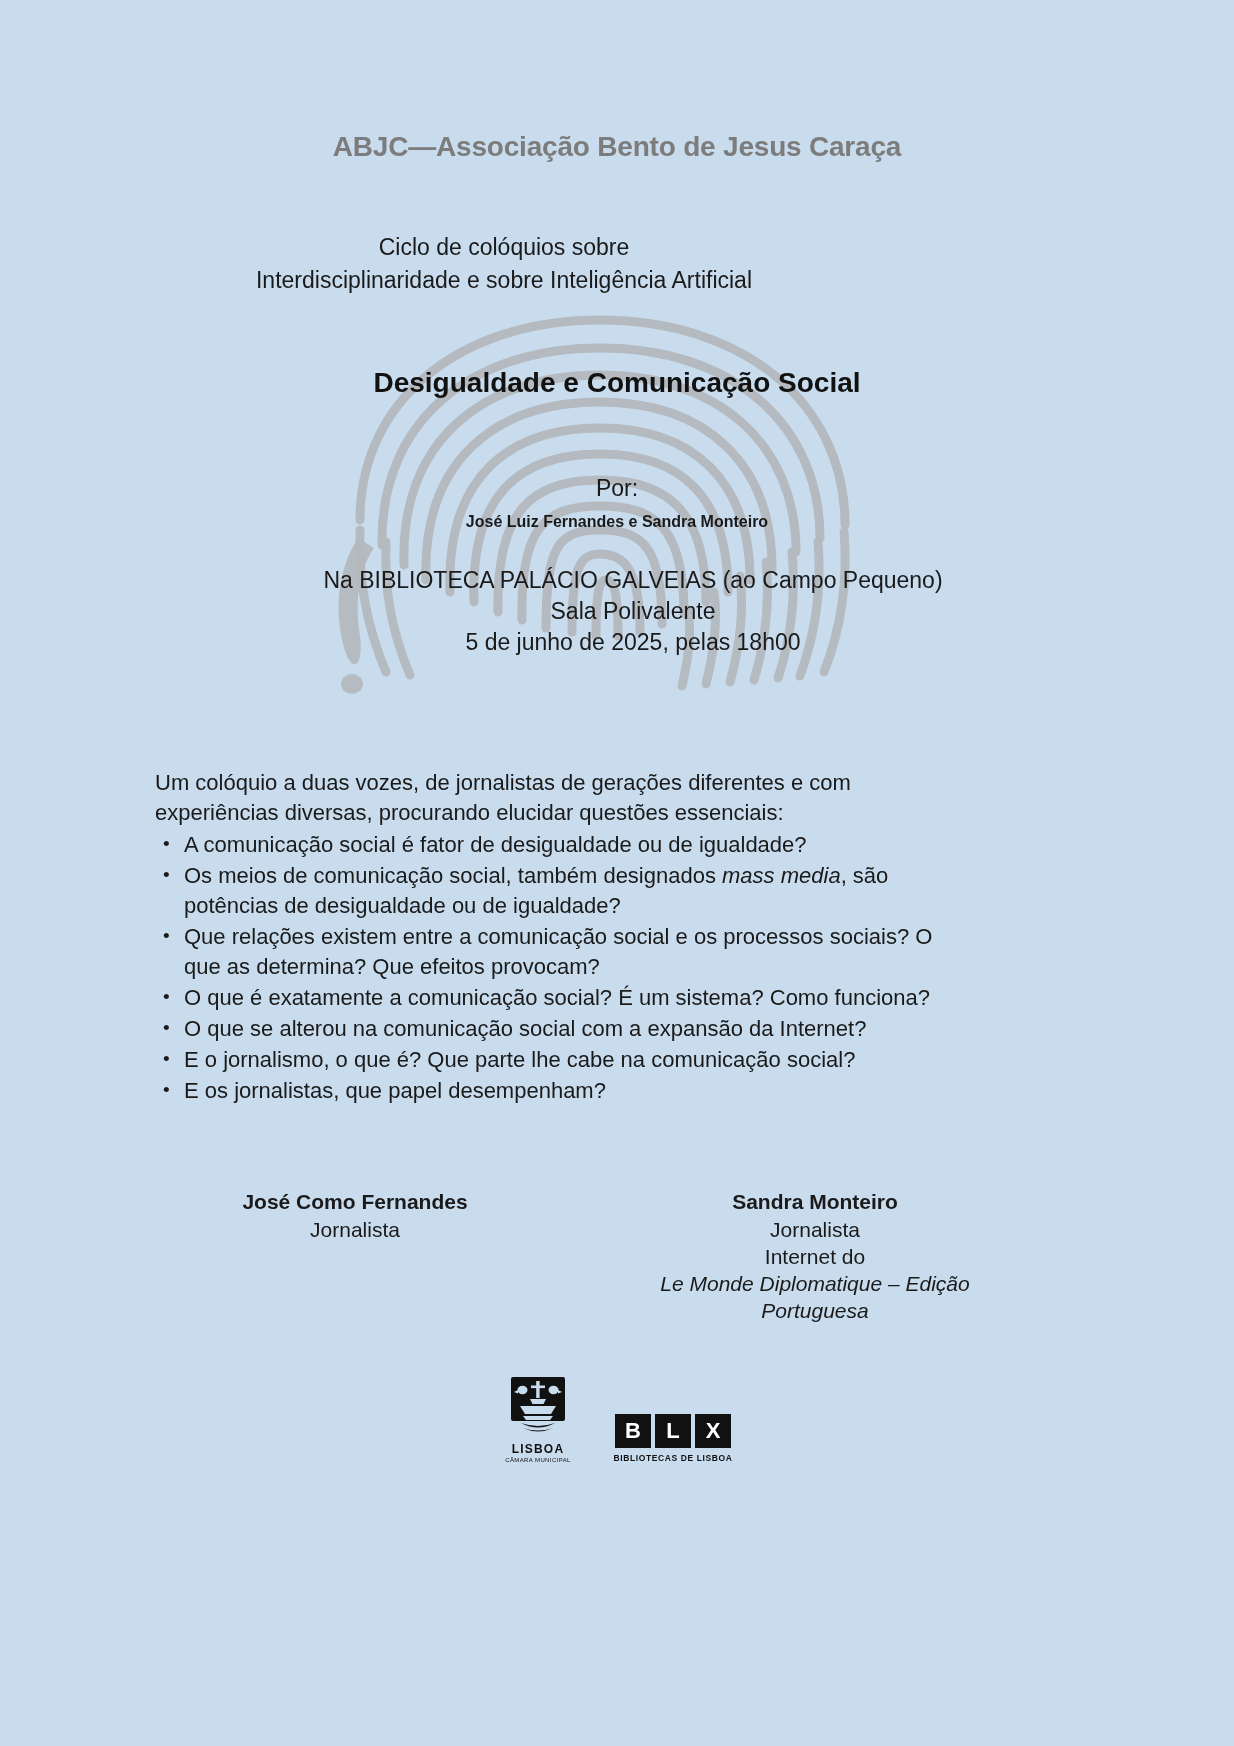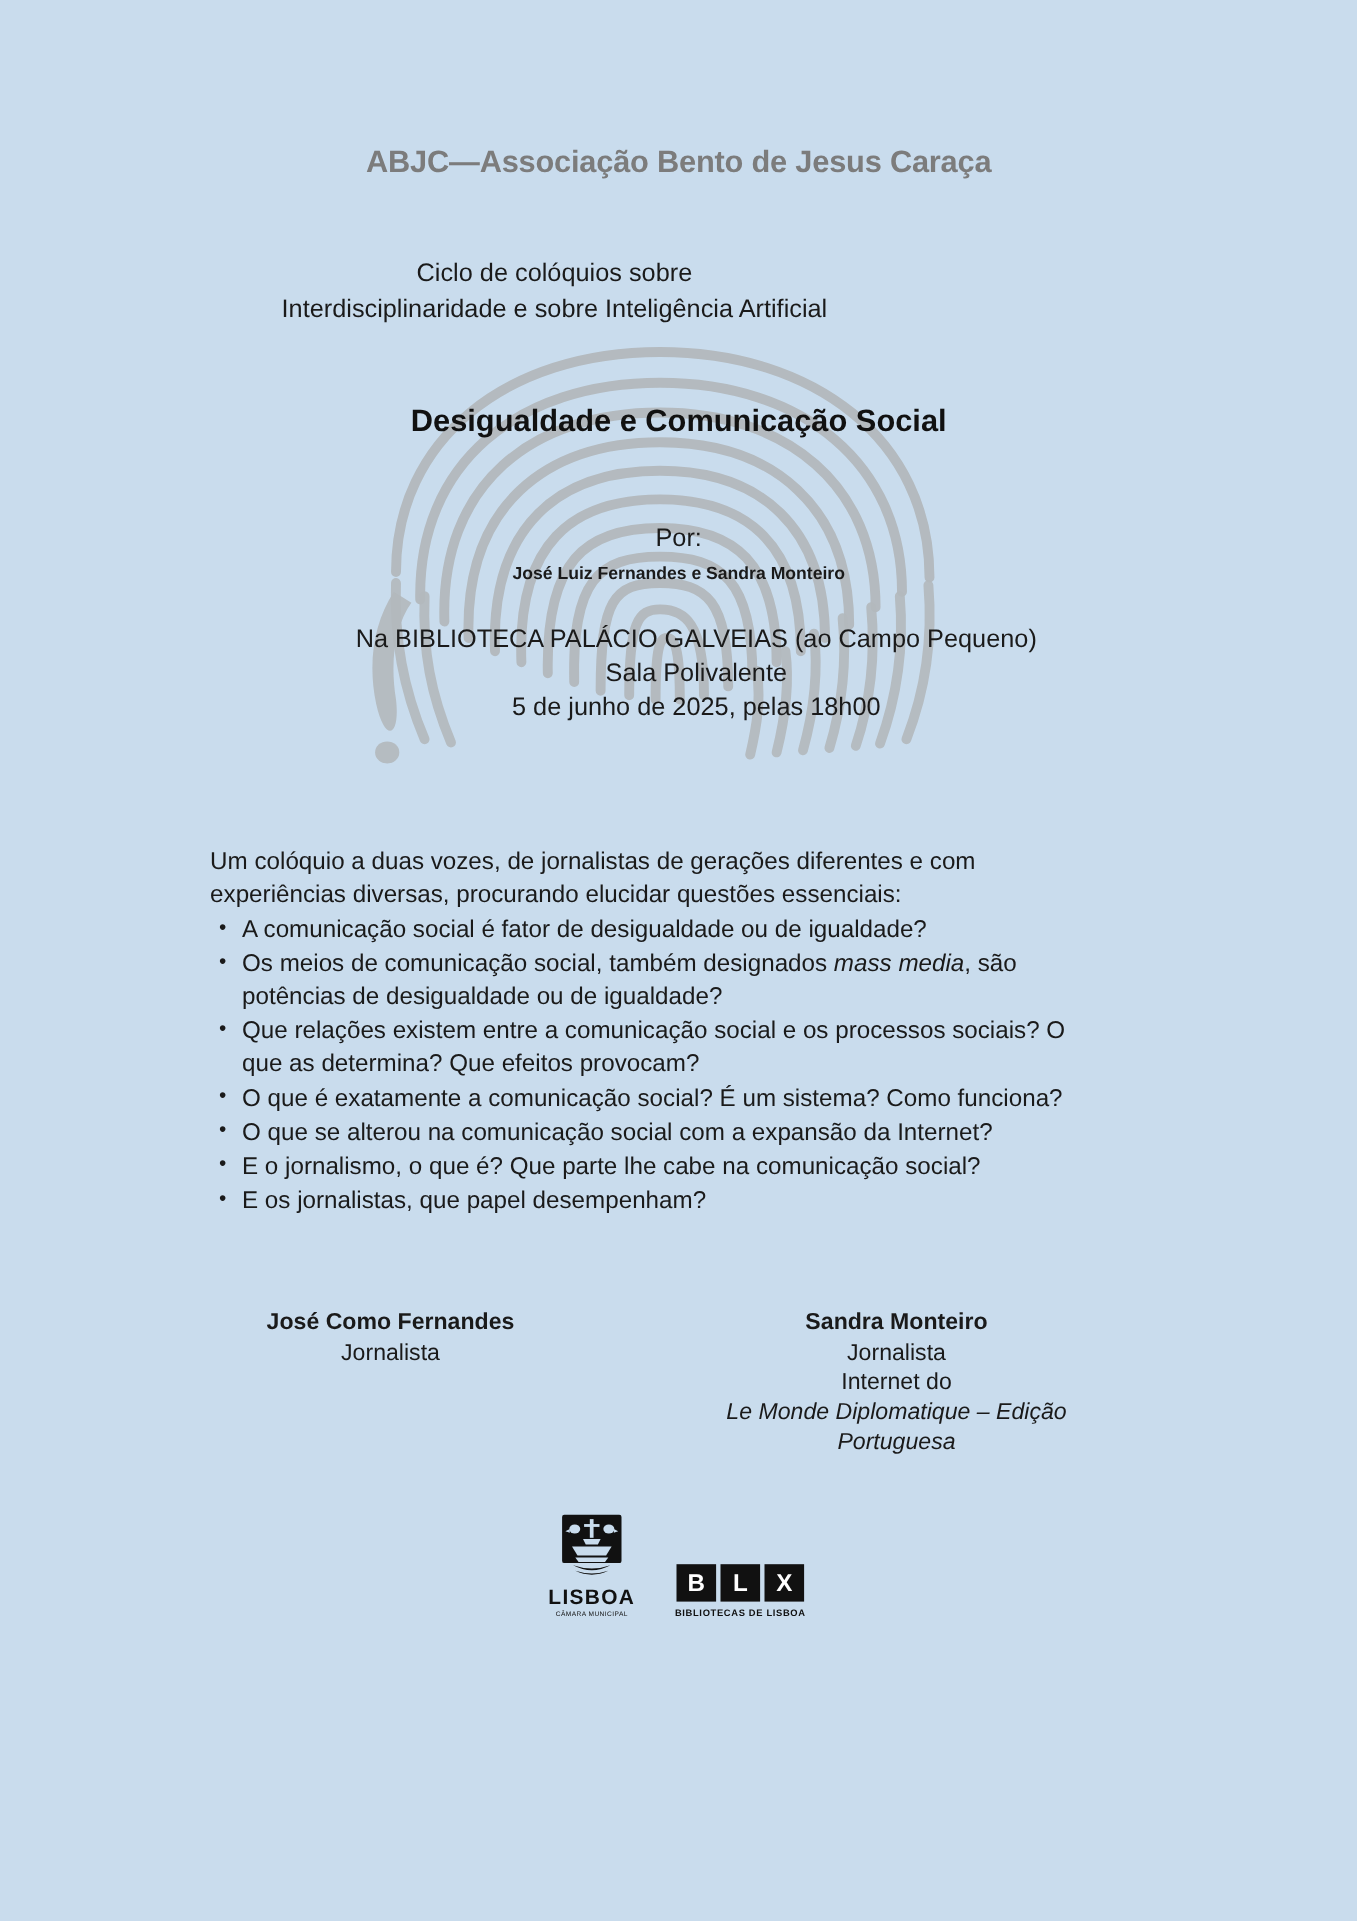--- a/index.html
+++ b/index.html
@@ -98,21 +98,20 @@
 
   
   .body-copy {
     position: absolute;
     top: 768px;
     left: 155px;
     width: 820px;
     font-size: 22px;
     line-height: 30px;
     color: #1a1a1a;
-    margin-left: 36px;
   }
   .intro {
     margin: 0 0 2px 0;
   }
   ul.questions {
     list-style: none;
     margin: 0;
     padding: 0;
   }
   ul.questions li {
@@ -163,21 +162,21 @@
     justify-content: center;
     align-items: flex-end;
     gap: 26px;
   }
   .logo-lisboa {
     width: 86px;
     text-align: center;
   }
   .logo-lisboa .crest-wrap { line-height: 0; }
   .logo-lisboa .lisboa-word {
-    font-size: 19px;
+    font-size: 12px;
     font-weight: bold;
     letter-spacing: 1.2px;
     color: #111;
     margin-top: 3px;
   }
   .logo-lisboa .lisboa-sub {
     font-size: 6px;
     letter-spacing: 0.4px;
     color: #111;
     margin-top: 1px;

